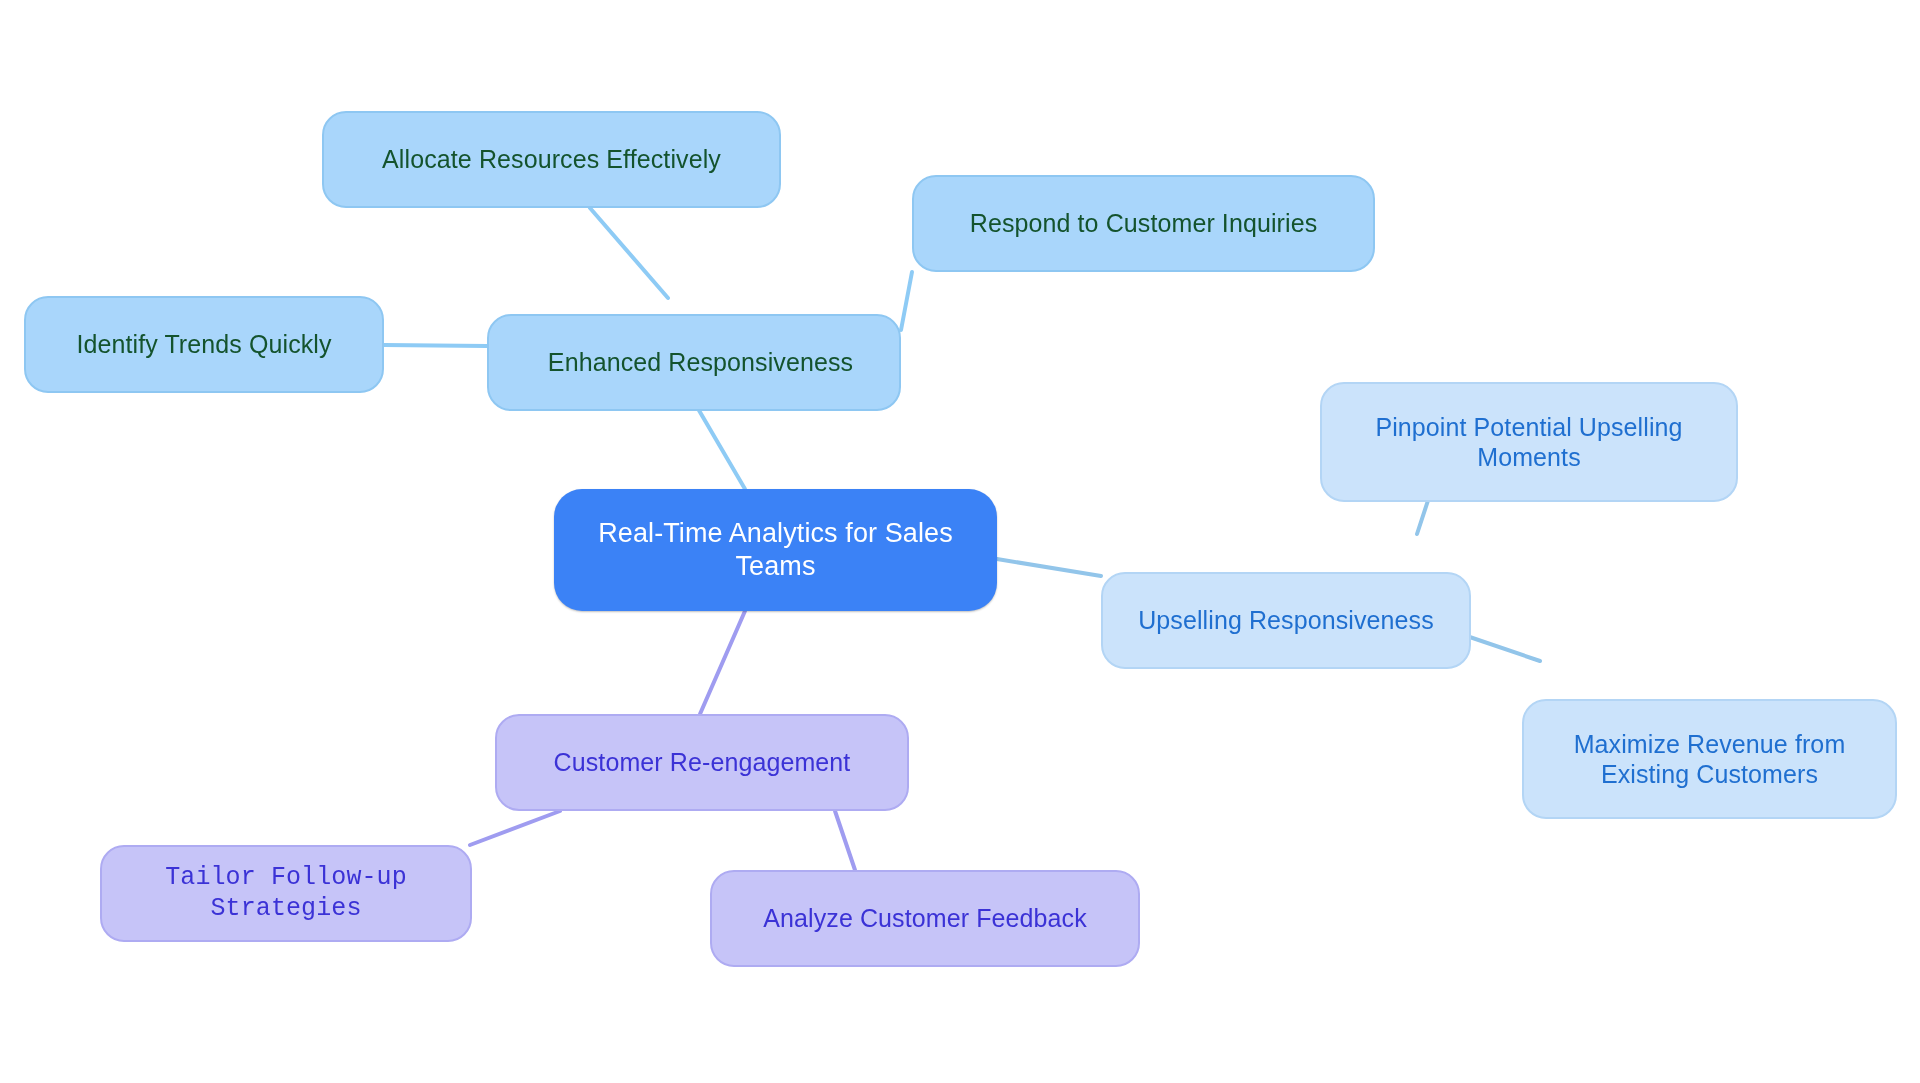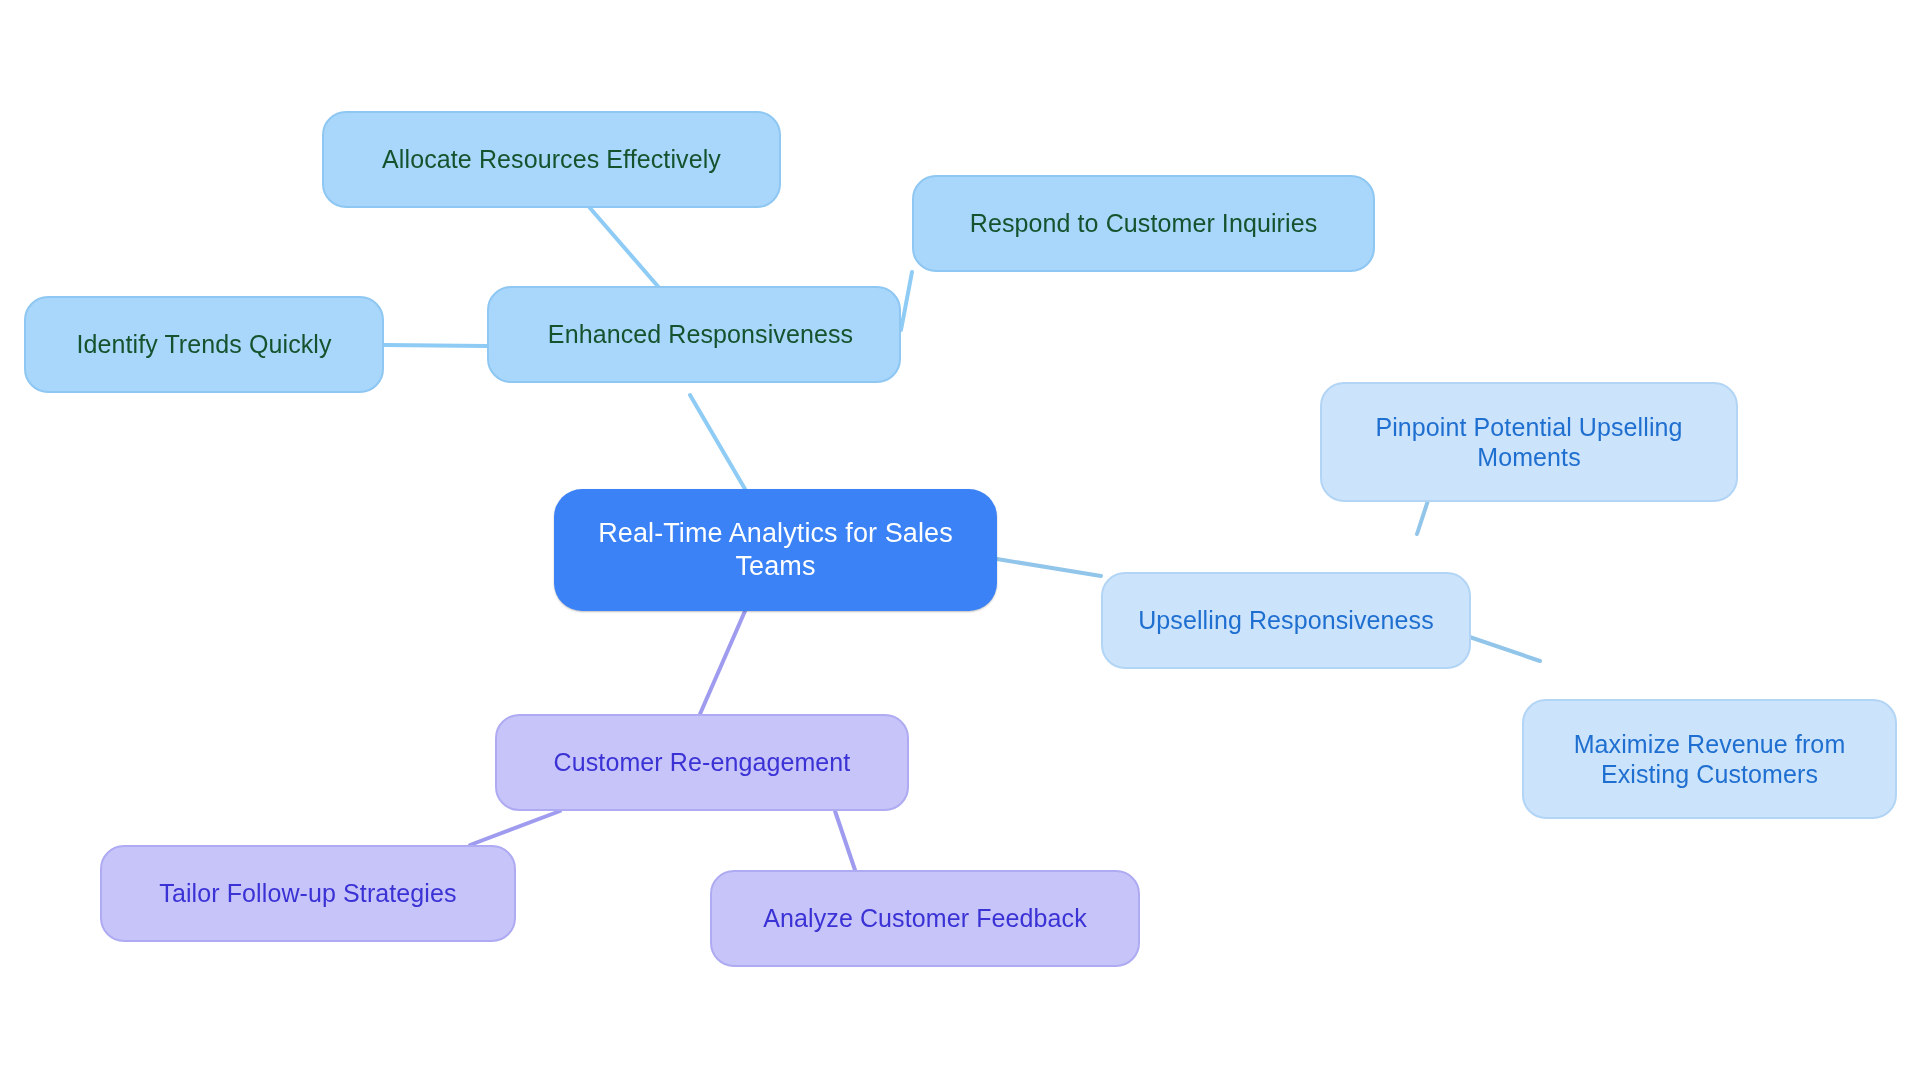--- a/index.html
+++ b/index.html
@@ -82,26 +82,26 @@
       <polyline points="997,559 1101,576" fill="none" stroke="#92c5ea" stroke-width="4" stroke-linecap="round" stroke-linejoin="round"></polyline>
       <polyline points="1417,534 1440,464" fill="none" stroke="#92c5ea" stroke-width="4" stroke-linecap="round" stroke-linejoin="round"></polyline>
       <polyline points="1452,631 1540,661" fill="none" stroke="#92c5ea" stroke-width="4" stroke-linecap="round" stroke-linejoin="round"></polyline>
       <polyline points="745,611 700,714" fill="none" stroke="#9f9cf0" stroke-width="4" stroke-linecap="round" stroke-linejoin="round"></polyline>
       <polyline points="560,811 470,845" fill="none" stroke="#9f9cf0" stroke-width="4" stroke-linecap="round" stroke-linejoin="round"></polyline>
       <polyline points="835,811 855,870" fill="none" stroke="#9f9cf0" stroke-width="4" stroke-linecap="round" stroke-linejoin="round"></polyline>
     </svg>
   <div id="node-layer">
       <div class="node root" style="left: 554px; top: 489px; width: 443px; height: 122px;"><span>Real-Time Analytics for Sales
 Teams</span></div>
-      <div class="node blue-a" style="left: 487px; top: 286px; width: 414px; height: 97px; padding-left: 27px;"><span>Enhanced Responsiveness</span></div>
+      <div class="node blue-a" style="left: 487px; top: 314px; width: 414px; height: 97px; padding-left: 27px;"><span>Enhanced Responsiveness</span></div>
       <div class="node blue-a" style="left: 322px; top: 111px; width: 459px; height: 97px;"><span>Allocate Resources Effectively</span></div>
       <div class="node blue-a" style="left: 24px; top: 296px; width: 360px; height: 97px;"><span>Identify Trends Quickly</span></div>
       <div class="node blue-a" style="left: 912px; top: 175px; width: 463px; height: 97px;"><span>Respond to Customer Inquiries</span></div>
       <div class="node blue-b" style="left: 1101px; top: 534px; width: 370px; height: 97px;"><span>Upselling Responsiveness</span></div>
       <div class="node blue-b" style="left: 1320px; top: 344px; width: 418px; height: 120px;"><span>Pinpoint Potential Upselling
 Moments</span></div>
       <div class="node blue-b" style="left: 1522px; top: 661px; width: 375px; height: 120px;"><span>Maximize Revenue from
 Existing Customers</span></div>
       <div class="node violet" style="left: 487px; top: 714px; width: 414px; height: 97px; margin-left: 8px;"><span>Customer Re-engagement</span></div>
-      <div class="node violet" style="left: 100px; top: 845px; width: 416px; height: 97px;"><span>Tailor Follow-up Strategies</span></div>
+      <div class="node violet" style="left: 100px; top: 845px; width: 372px; height: 97px; font-family: Liberation Mono, monospace;"><span>Tailor Follow-up Strategies</span></div>
       <div class="node violet" style="left: 710px; top: 870px; width: 430px; height: 97px;"><span>Analyze Customer Feedback</span></div>
     </div>
 </div>
 
 </body></html>

